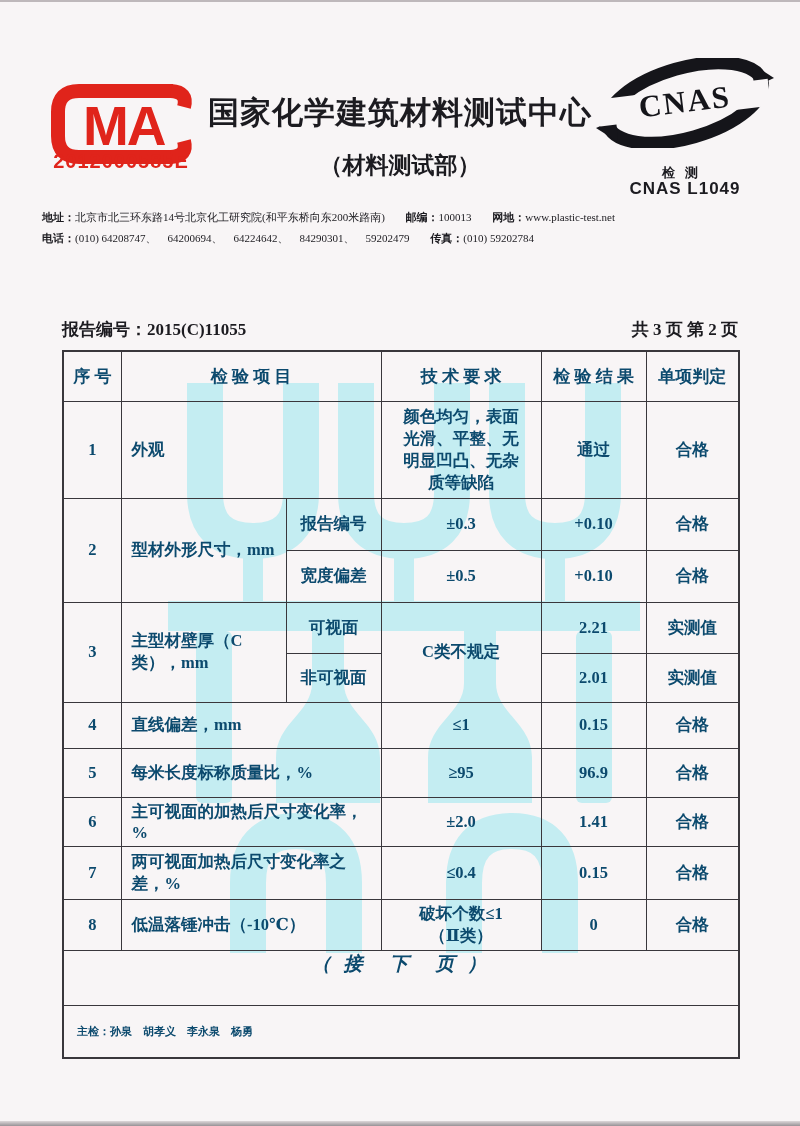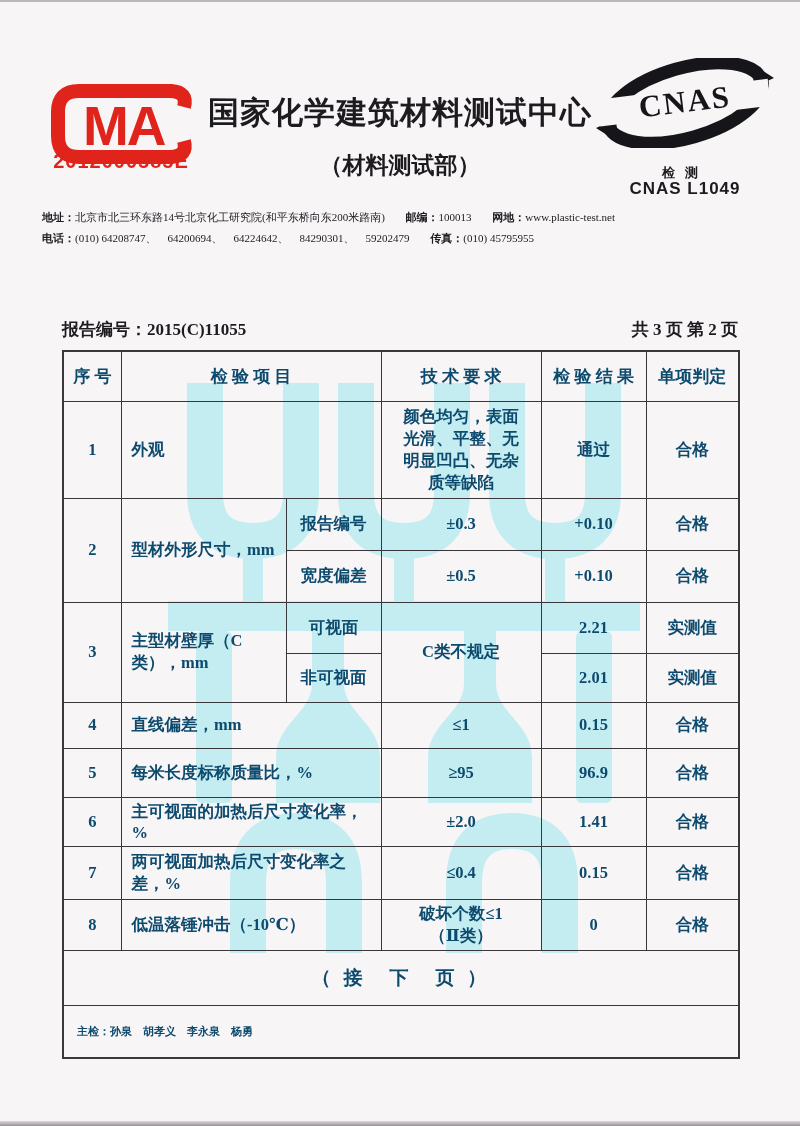--- a/index.html
+++ b/index.html
@@ -44,21 +44,21 @@
   
   table.report{position:absolute;left:62px;top:350px;width:676px;z-index:1;
     border-collapse:collapse;table-layout:fixed;background:transparent;
     border:2.6px solid #39373c;}
   .report th,.report td{border:1.6px solid #39373c;padding:0 4px;
     text-align:center;vertical-align:middle;
     font-size:16.5px;font-weight:bold;color:#0c4a6e;background:transparent;}
   .report th{font-size:17px;}
   .report td.item{text-align:left;padding-left:10px;padding-right:6px;}
   .report td.pre{white-space:pre-line;line-height:22px;}
-  .report td.cont{vertical-align:top;padding-top:14px;font-size:19px;letter-spacing:4px;}
+  .report td.cont{vertical-align:top;padding-top:0;font-size:19px;letter-spacing:4px;font-style:italic;}
   .report td.insp{text-align:left;padding-left:13px;font-size:11px;}
 </style>
 </head>
 <body>
 
 <div class="page">
 
   <div class="edge-top"></div>
 
   <svg class="watermark" width="472" height="570" viewBox="0 0 472 570">
@@ -109,21 +109,21 @@
   </div>
 
   <div class="contact">
     <div class="contact-line">
       <span class="clabel">地址：</span><span>北京市北三环东路14号北京化工研究院(和平东桥向东200米路南)</span><span class="cgap"></span>
       <span class="clabel">邮编：</span><span>100013</span><span class="cgap"></span>
       <span class="clabel">网地：</span><span>www.plastic-test.net</span>
     </div>
     <div class="contact-line">
       <span class="clabel">电话：</span><span>(010) 64208747、　64200694、　64224642、　84290301、　59202479</span><span class="cgap"></span>
-      <span class="clabel">传真：</span><span>(010) 45795955</span>
+      <span class="clabel">传真：</span><span>(010) 59202784</span>
     </div>
   </div>
 
   <div class="report-meta">
     <span><span class="clabel" style="font-family:'Liberation Serif',serif">报告编号：</span><span>2015(C)11055</span></span>
     <span>共 3 页 第 2 页</span>
   </div>
 
   <table class="report">
     <colgroup>

